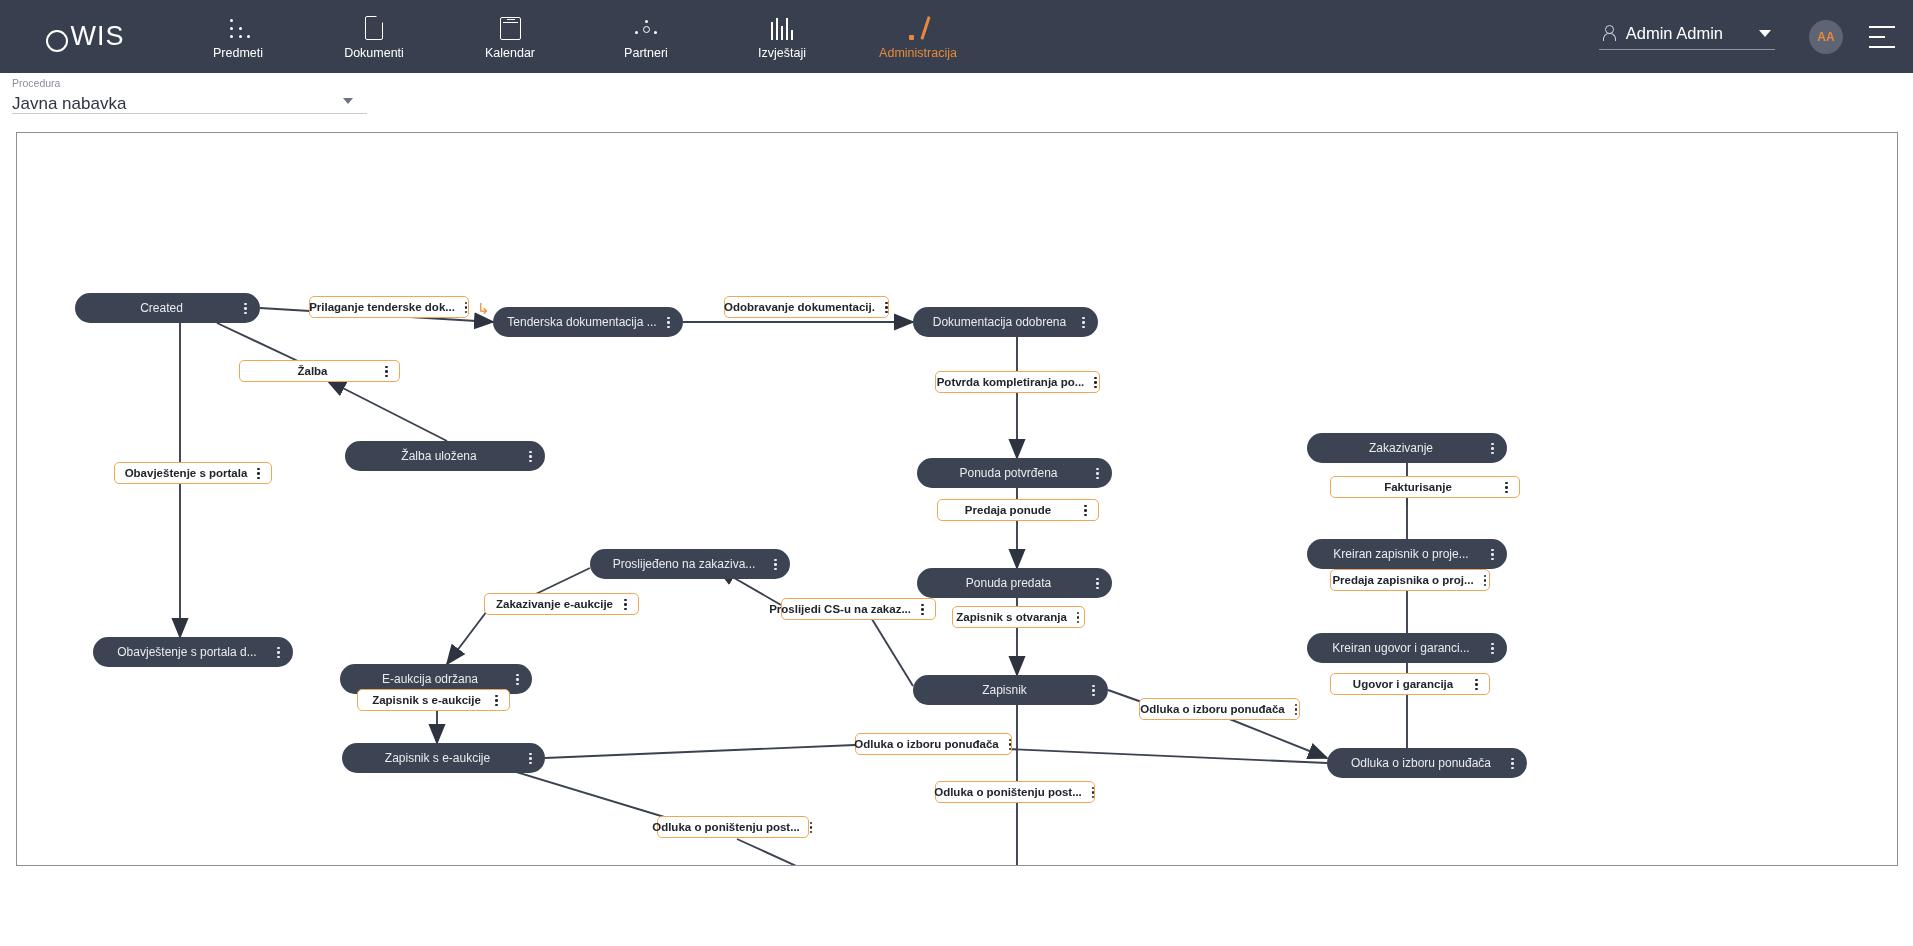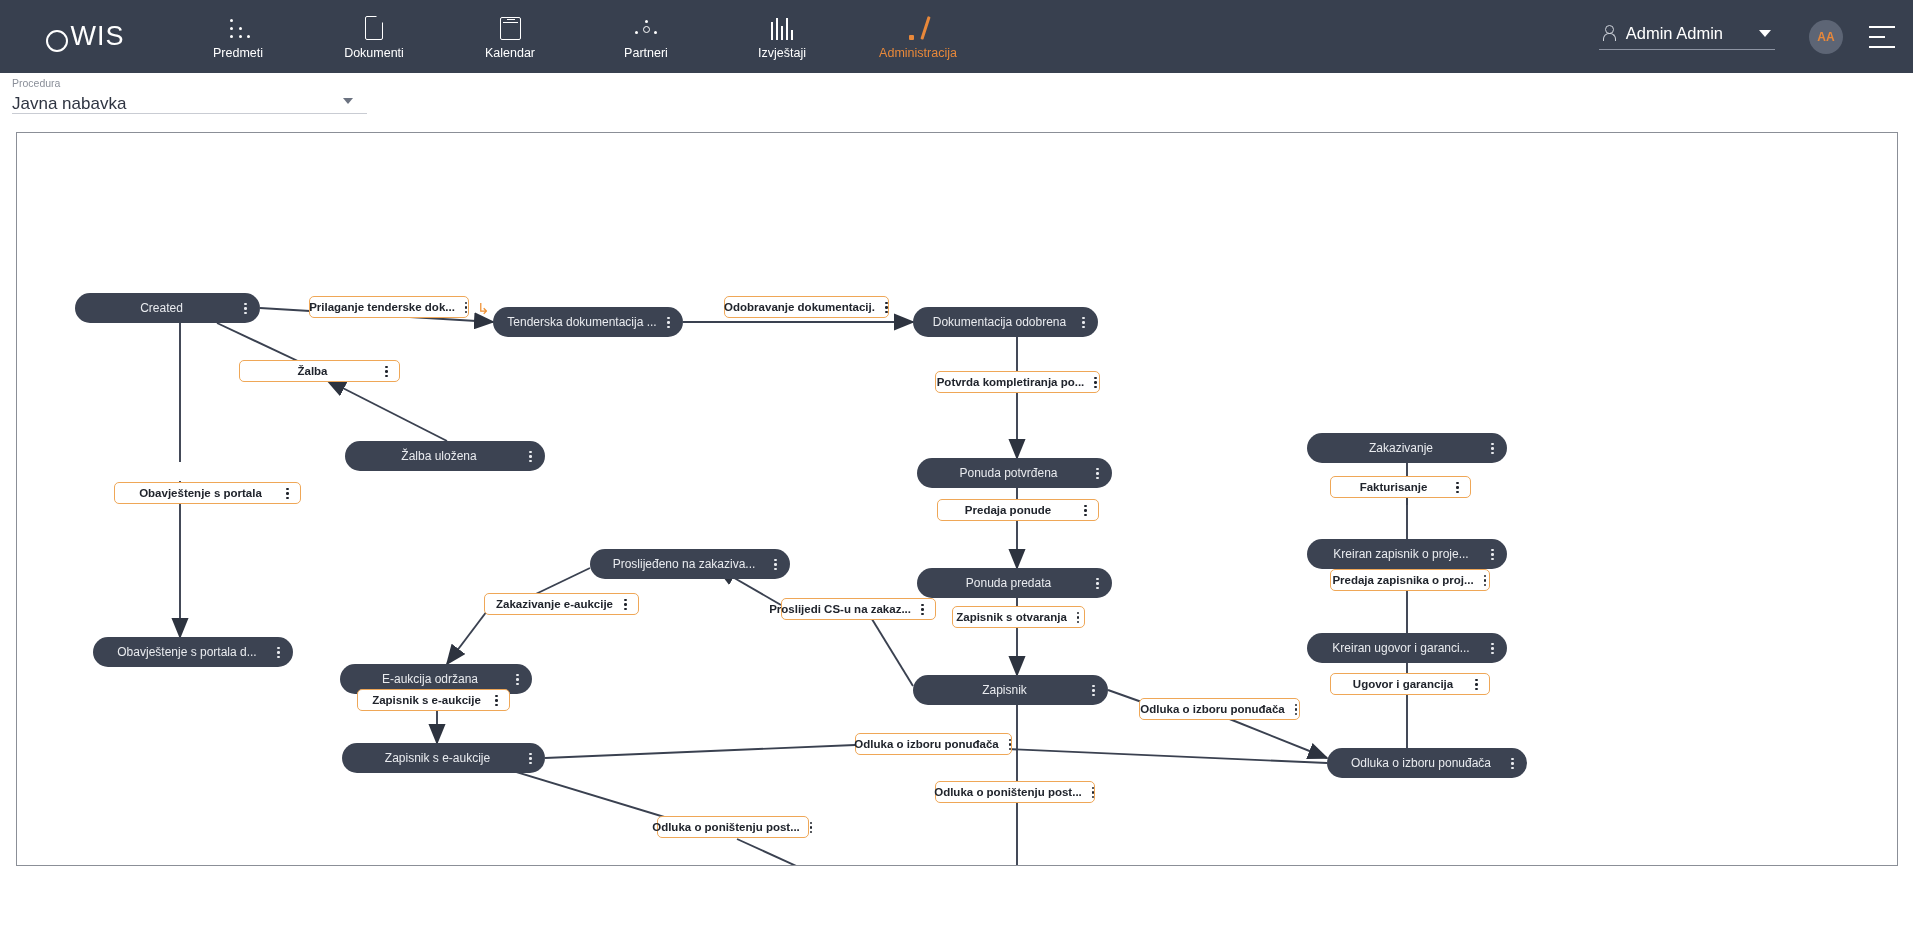--- a/index.html
+++ b/index.html
@@ -383,21 +383,21 @@
       </span>
     </div>
     <div class="node state" style="left: 328px; top: 308px; width: 200px;">
       <span class="lbl">Žalba uložena</span>
       <span class="kebab">
         <i></i>
         <i></i>
         <i></i>
       </span>
     </div>
-    <div class="node trans" style="left: 97px; top: 329px; width: 187px; margin-top: 20px;">
+    <div class="node trans" style="left: 97px; top: 329px; width: 158px;">
       <span class="lbl">Obavještenje s portala</span>
       <span class="kebab">
         <i></i>
         <i></i>
         <i></i>
       </span>
     </div>
     <div class="node state" style="left: 76px; top: 504px; width: 200px;">
       <span class="lbl">Obavještenje s portala d...</span>
       <span class="kebab">
@@ -495,21 +495,21 @@
       </span>
     </div>
     <div class="node state" style="left: 1290px; top: 300px; width: 200px;">
       <span class="lbl">Zakazivanje</span>
       <span class="kebab">
         <i></i>
         <i></i>
         <i></i>
       </span>
     </div>
-    <div class="node trans" style="left: 1313px; top: 343px; width: 141px;">
+    <div class="node trans" style="left: 1313px; top: 343px; width: 190px;">
       <span class="lbl">Fakturisanje</span>
       <span class="kebab">
         <i></i>
         <i></i>
         <i></i>
       </span>
     </div>
     <div class="node state" style="left: 1290px; top: 406px; width: 200px;">
       <span class="lbl">Kreiran zapisnik o proje...</span>
       <span class="kebab">

